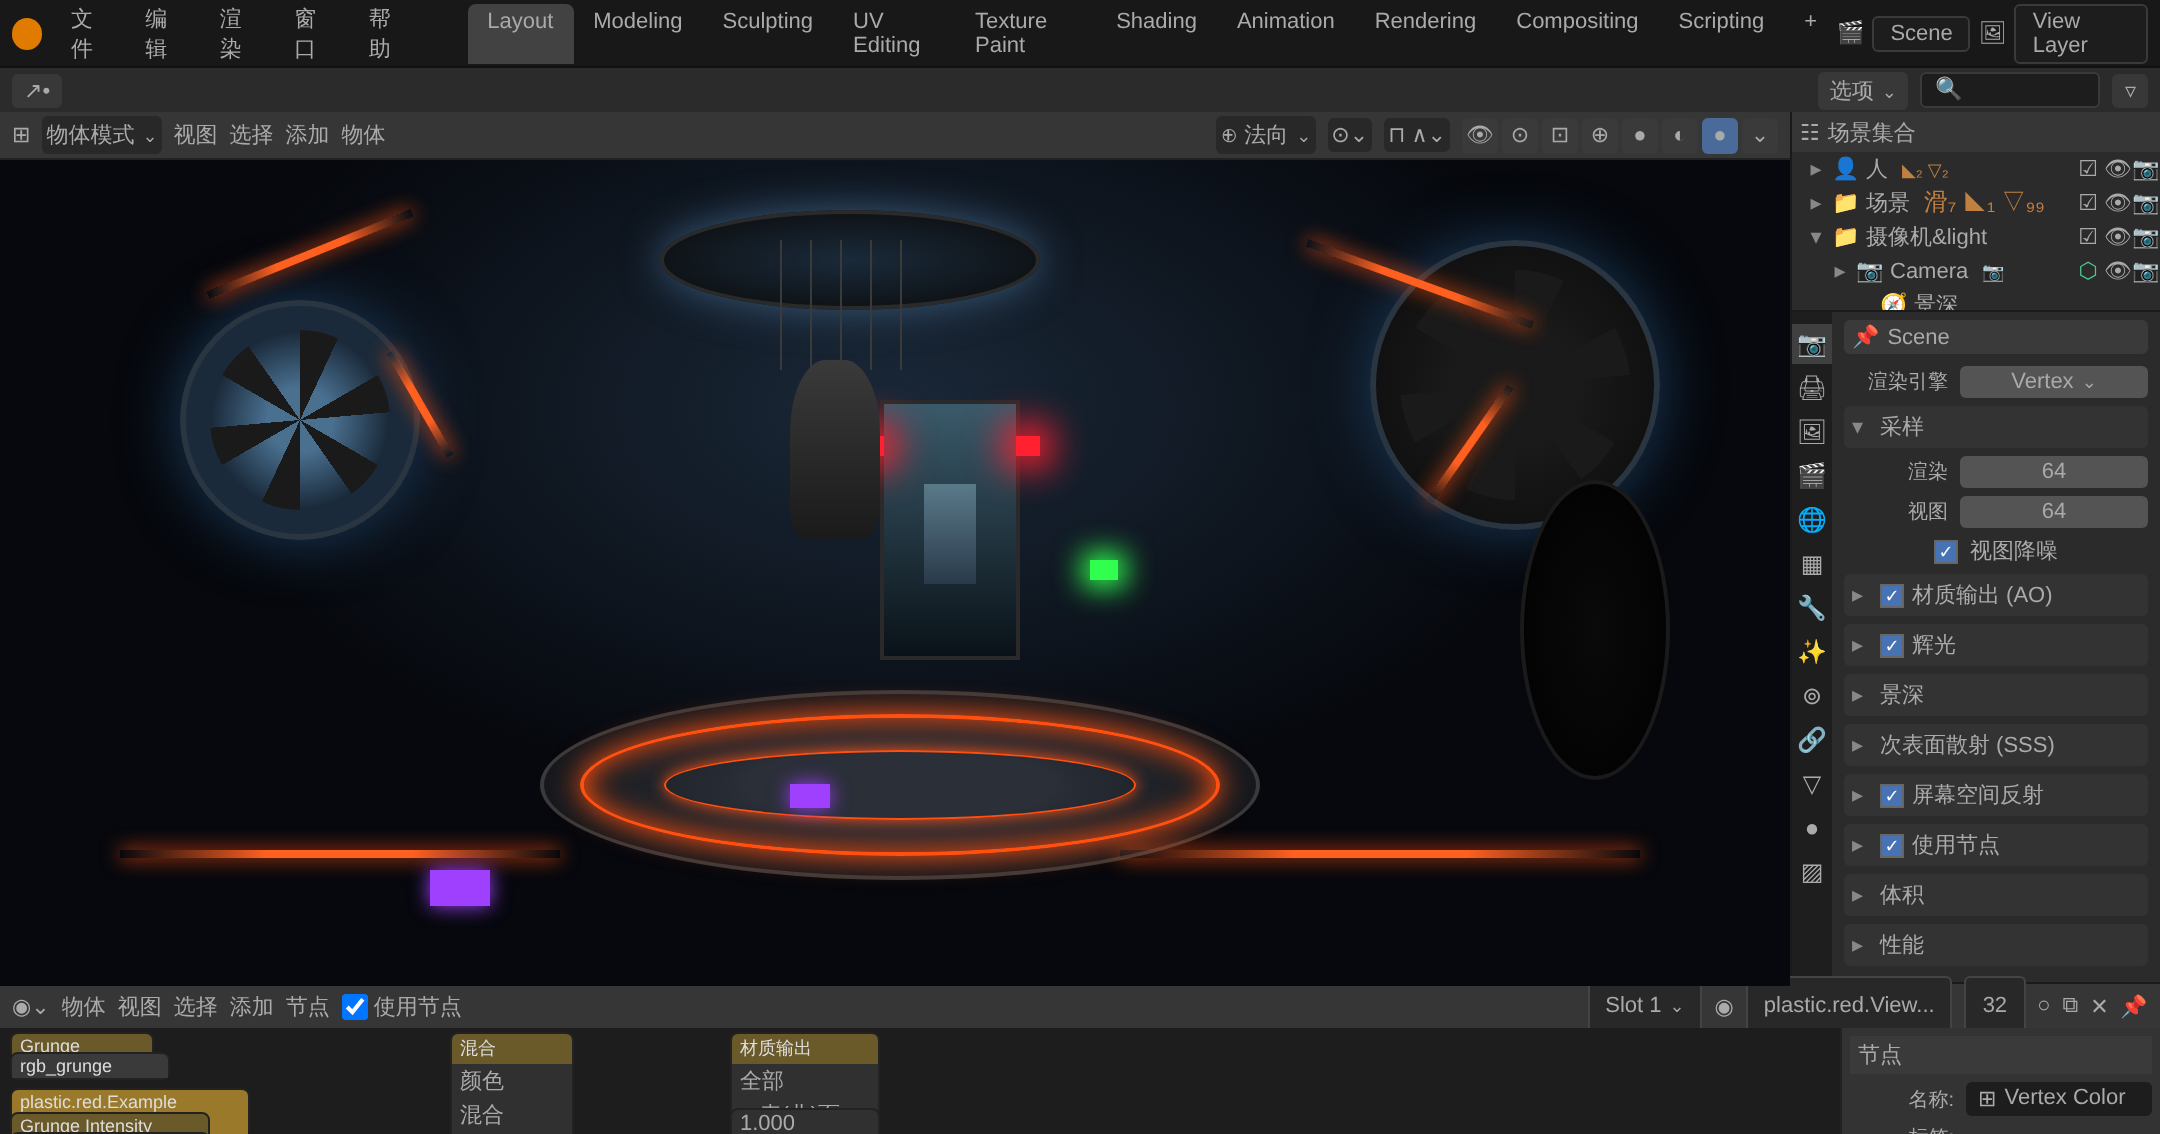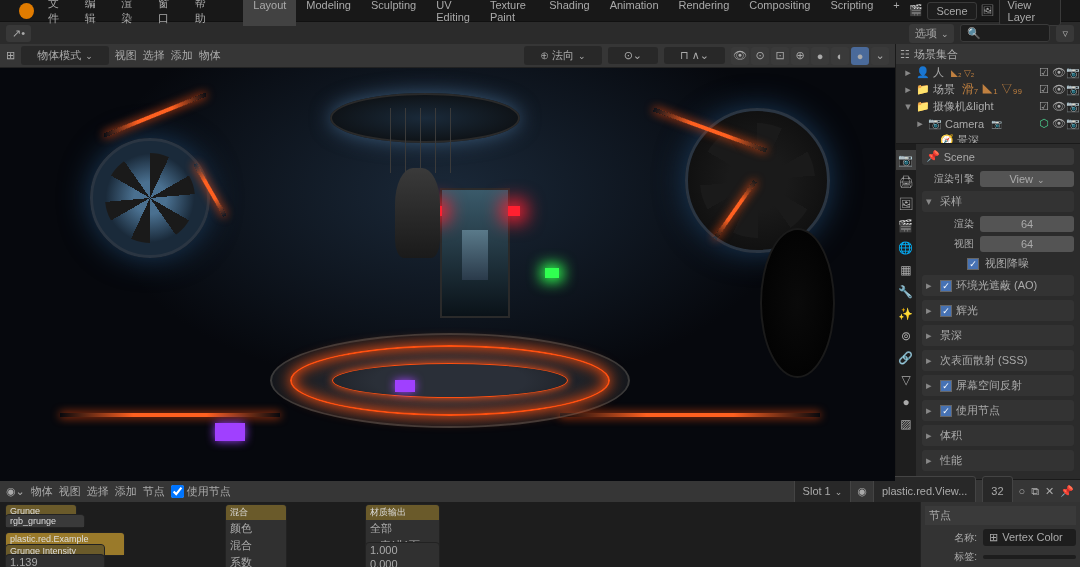--- a/index.html
+++ b/index.html
@@ -1,32 +1,32 @@
 <!DOCTYPE html>
 <html><head>
 <meta charset="utf-8">
 <style>
 *{margin:0;padding:0;box-sizing:border-box;font-family:sans-serif;font-size:11px;color:#aaa;}
 body{width:1080px;height:567px;background:#232323;overflow:hidden;user-select:none;}
-.topbar{height:22px;background:#181818;display:flex;align-items:center;padding:0 19px;border-bottom:1px solid #111;}
+.topbar{height:34px;background:#181818;display:flex;align-items:center;padding:0 6px;border-bottom:1px solid #111;}
 .topbar .logo{width:16px;height:16px;background:#e07b00;border-radius:50%;margin-right:6px;}
 .topbar .menu-item{padding:0 8px;cursor:pointer;}
 .workspace-tabs{display:flex;margin-left:20px;}
 .ws-tab{padding:3px 10px;cursor:pointer;border-radius:4px 4px 0 0;}
 .ws-tab.active{background:#424242;}
 .topbar-right{margin-left:auto;display:flex;align-items:center;gap:4px;}
 .scene-field{background:#1d1d1d;padding:2px 8px;border-radius:3px;border:1px solid #3a3a3a;}
 .view-layer-field{background:#1d1d1d;padding:2px 8px;border-radius:3px;border:1px solid #3a3a3a;}
 .second-bar{height:22px;background:#2b2b2b;display:flex;align-items:center;padding:0 6px;gap:6px;}
 .second-bar .pivot-btn{background:#383838;padding:2px 6px;border-radius:3px;}
 .second-bar .search{background:#1d1d1d;border:1px solid #3a3a3a;border-radius:3px;padding:2px 20px 2px 6px;width:90px;}
 .main-row{display:flex;height:435px;}
 .viewport-area{width:895px;position:relative;background:#000;}
 .vp-header{height:24px;background:#363636;display:flex;align-items:center;padding:0 6px;gap:6px;border-bottom:1px solid #222;}
-.vp-header .mode-dd{background:#282828;padding:2px 16px;border-radius:3px;}
+.vp-header .mode-dd{background:#282828;padding:2px 2px;border-radius:3px;}
 .vp-header .right-icons{margin-left:auto;display:flex;gap:2px;}
 .vp-header .right-icons span{width:18px;height:18px;display:flex;align-items:center;justify-content:center;background:#3a3a3a;border-radius:3px;}
 .render-view{width:895px;height:413px;background:radial-gradient(ellipse 350px 200px at 50% 30%,#1a2838,#06080d);position:relative;overflow:hidden;}
 
 .fan1,.fan2{position:absolute;border-radius:50%;border:3px solid #2a3542;box-shadow:0 0 30px #1a3a5a;}
 .fan1{width:120px;height:120px;left:90px;top:70px;background:radial-gradient(circle,#4a7090 20%,#1a2a3a 55%);}
 .fan2{width:145px;height:145px;right:65px;top:40px;background:radial-gradient(circle,#1a1a1a 30%,#0a0a0a);}
 .fan1::before,.fan2::before{content:"";position:absolute;inset:12px;border-radius:50%;background:repeating-conic-gradient(#1a1a1a 0deg 25deg,transparent 25deg 60deg);}
 .doorway{position:absolute;left:440px;top:120px;width:70px;height:130px;background:linear-gradient(#3a5a6a,#0a1218);border:2px solid #2a2a2a;}
 .doorway::after{content:"";position:absolute;left:20px;right:20px;top:40px;height:50px;background:linear-gradient(#5a7a8a,#2a3a4a);}
@@ -249,21 +249,21 @@
         <span>●</span>
         <span>▨</span>
       </div>
       <div class="props-content">
         <div class="prop-header">
           <span>📌</span>
           <span>Scene</span>
         </div>
         <div class="prop-field">
           <label>渲染引擎</label>
-          <div class="val dd-arrow">View</div>
+          <div class="val dd-arrow">Vertex</div>
         </div>
         <div class="prop-section">
           <span class="tri">▾</span>
             <span>采样</span>
         </div>
         <div class="prop-field">
           <label>渲染</label>
           <div class="val">64</div>
         </div>
         <div class="prop-field">
@@ -271,21 +271,21 @@
           <div class="val">64</div>
         </div>
         <div class="prop-field" style="justify-content:center">
           <span class="chk" style="width:12px;height:12px;border:1px solid #666;background:#4772b3;color:#fff;display:inline-flex;align-items:center;justify-content:center;font-size:9px">✓</span>
           <span>视图降噪</span>
         </div>
         <div id="prop-sections">
             <div class="prop-section">
               <span class="tri">▸</span>
               <span class="chk">✓</span>
-              <span>环境光遮蔽 (AO)</span>
+              <span>材质输出 (AO)</span>
             </div>
             <div class="prop-section">
               <span class="tri">▸</span>
               <span class="chk">✓</span>
               <span>辉光</span>
             </div>
             <div class="prop-section">
               <span class="tri">▸</span>
               <span>景深</span>
             </div>

